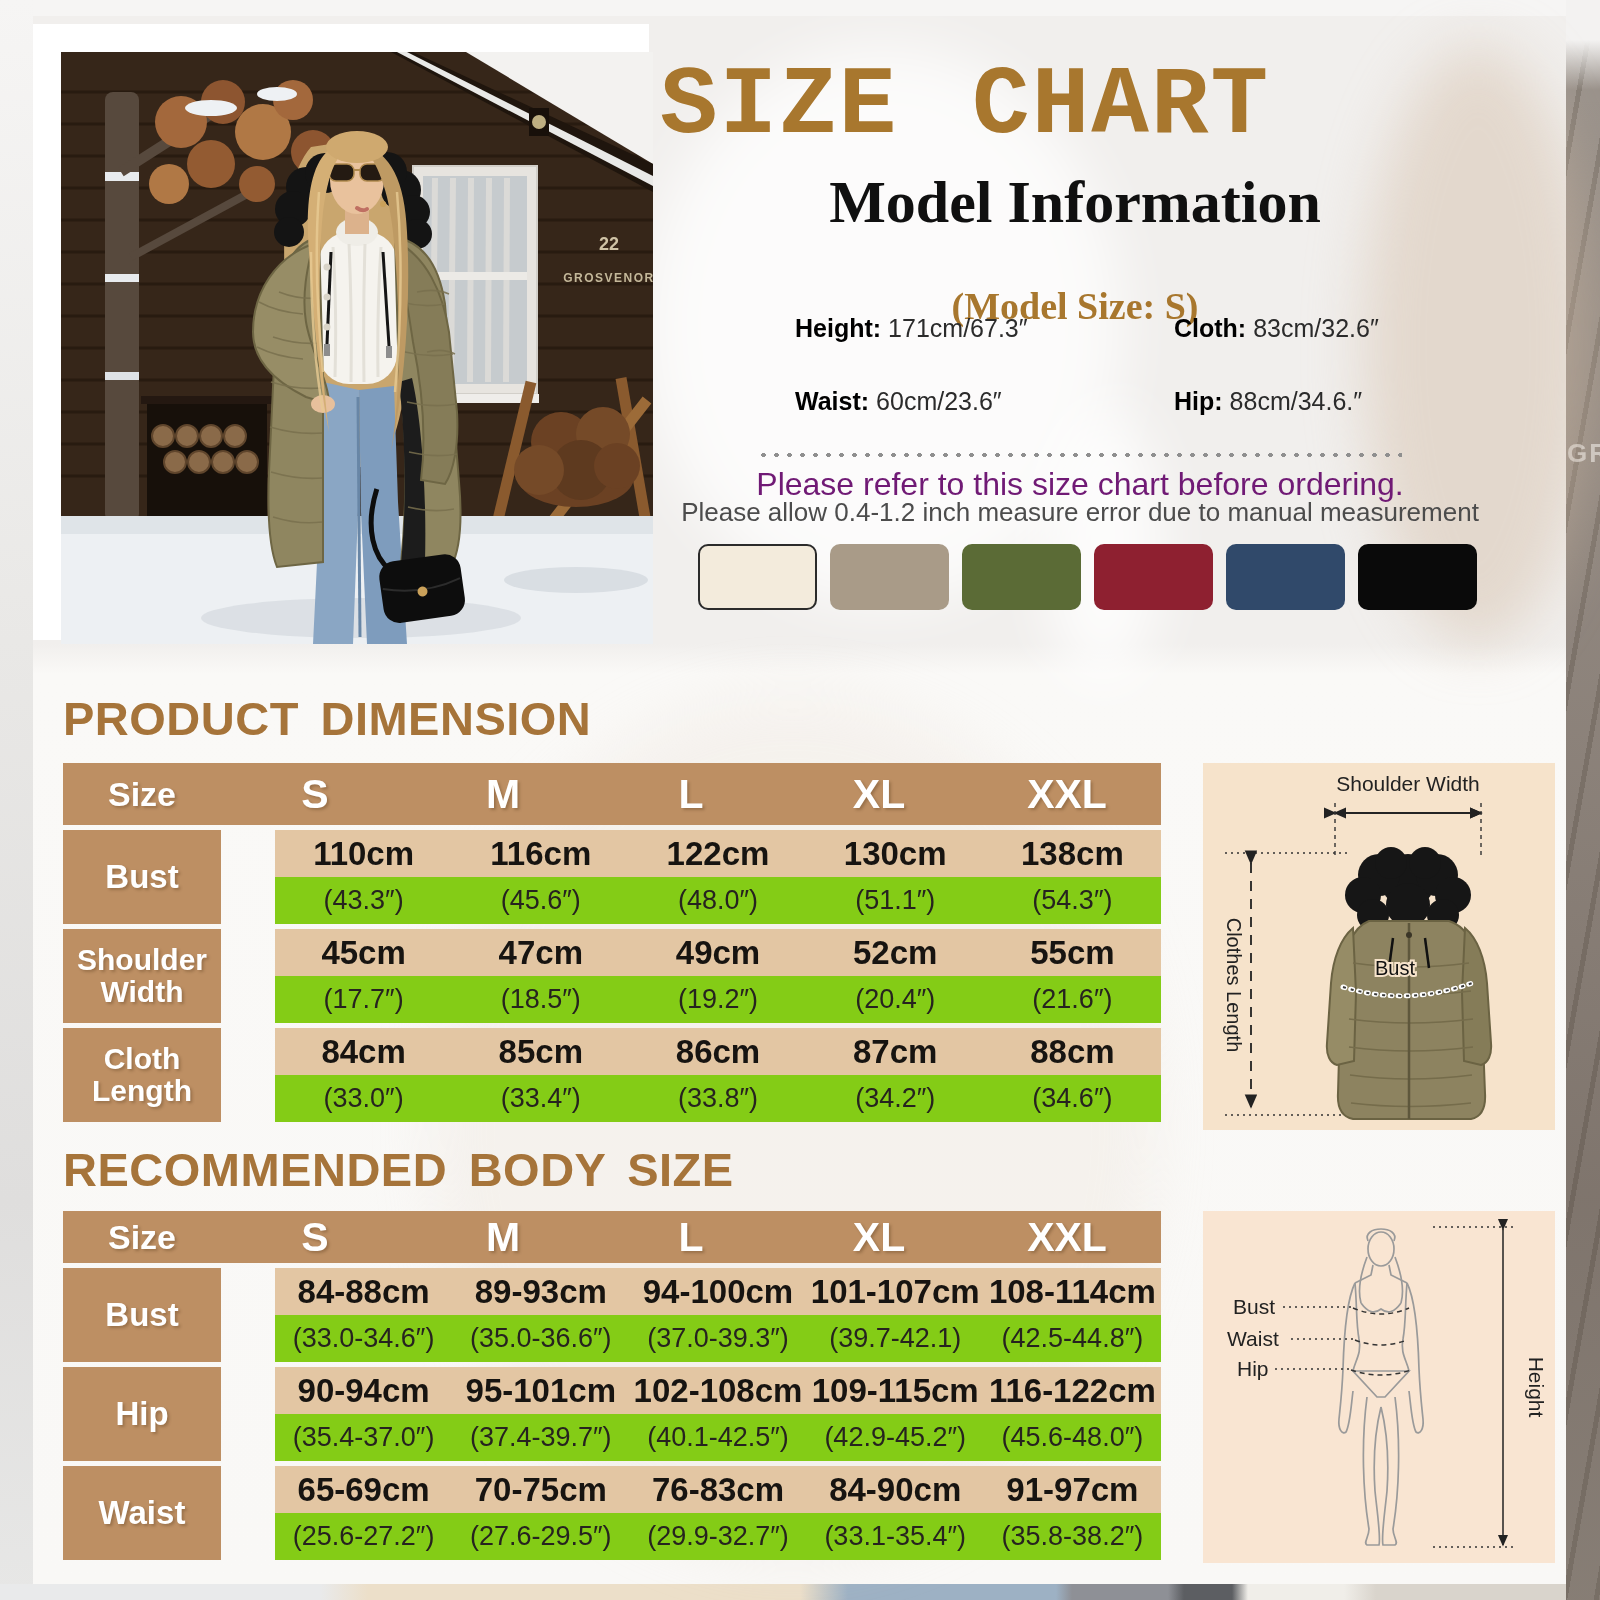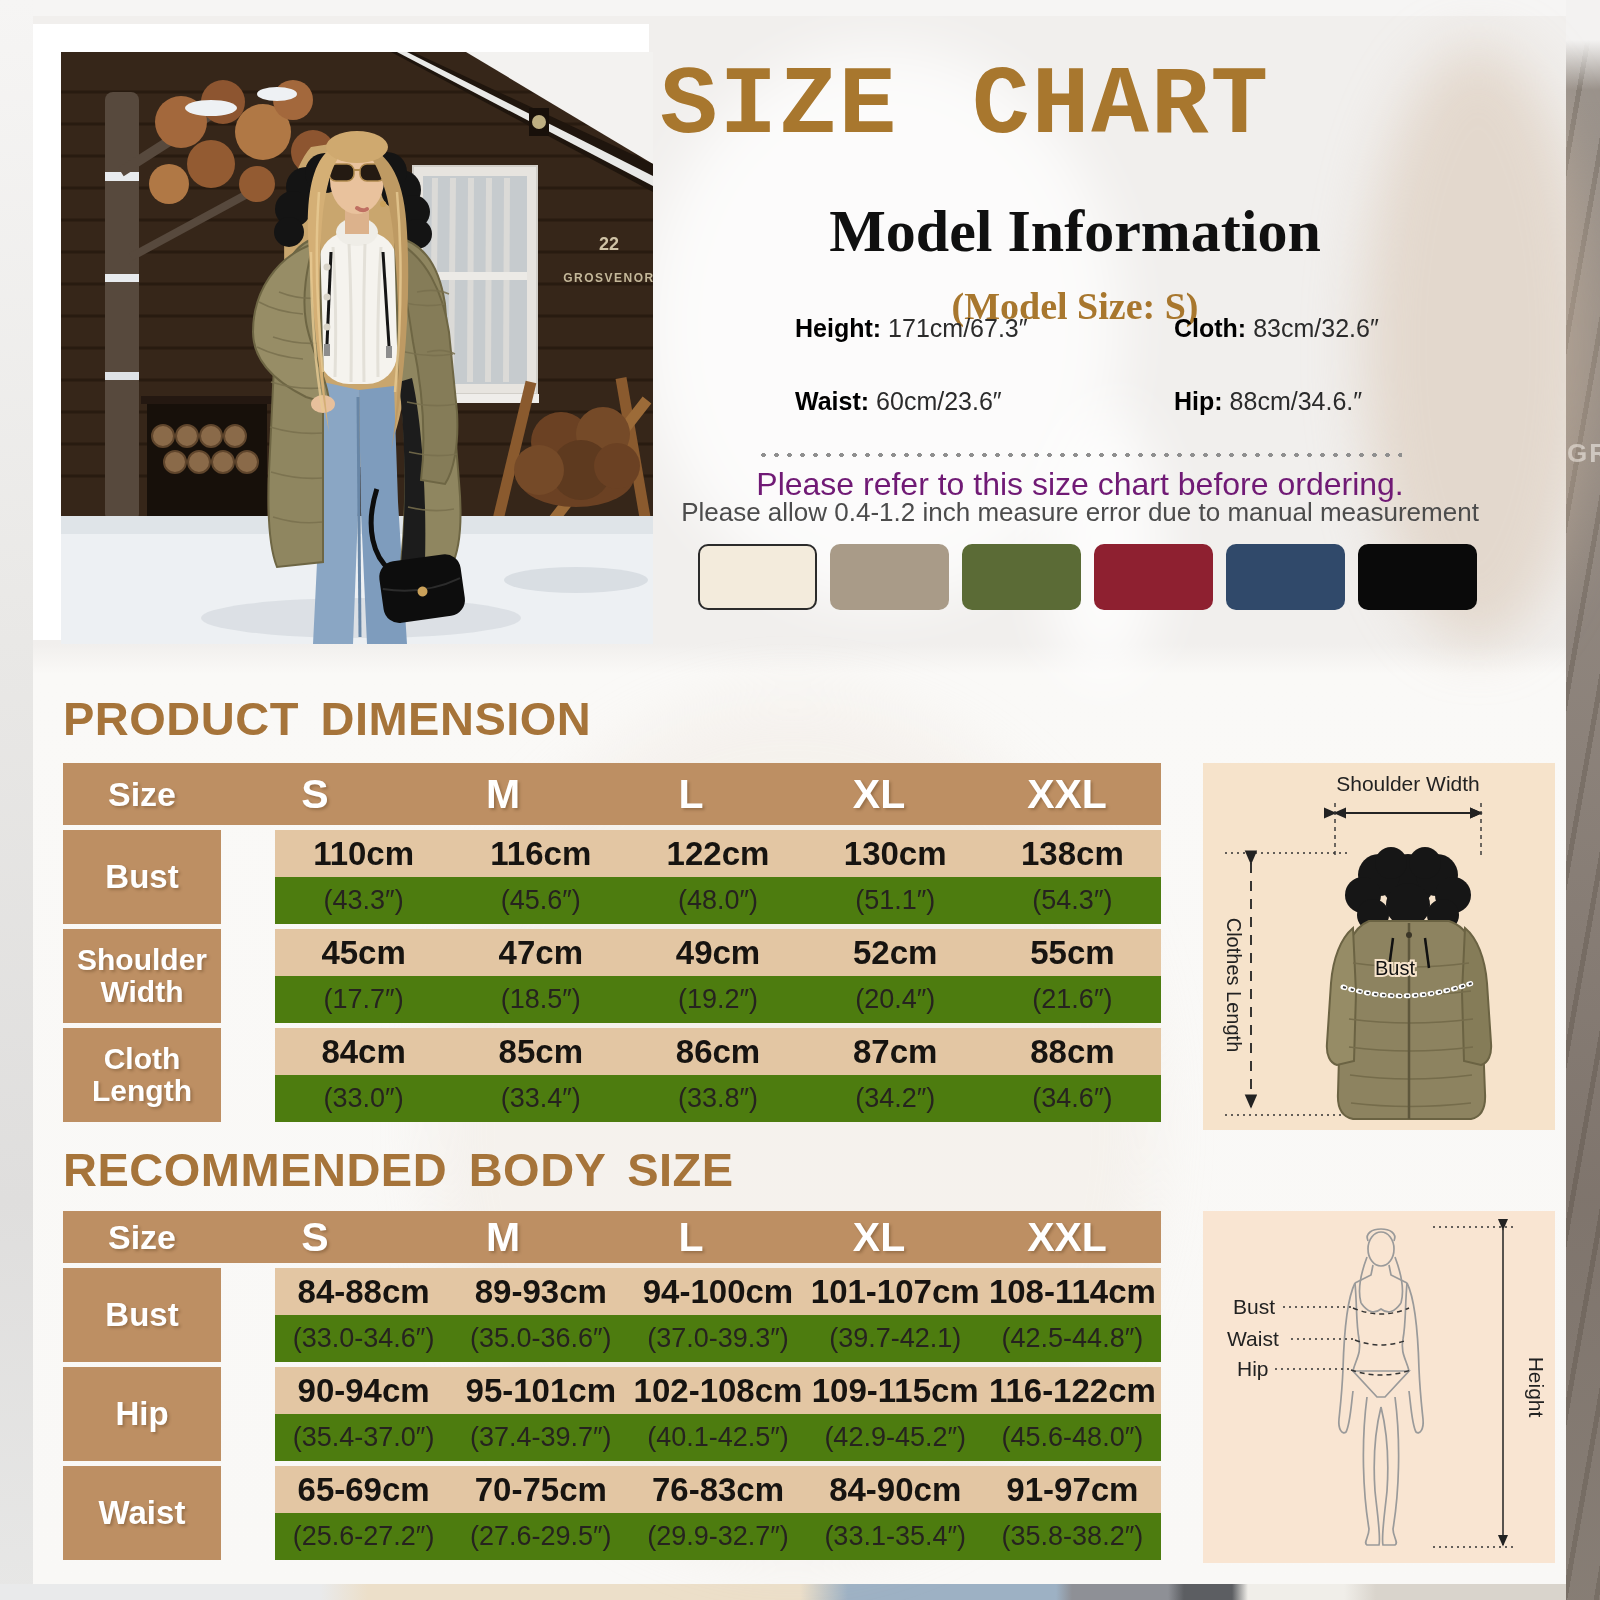--- a/index.html
+++ b/index.html
@@ -29,21 +29,21 @@
   .blob4{left:400px;top:680px;width:720px;height:860px;background:rgba(235,226,214,.30);}
   
   .photo-card{position:absolute;left:33px;top:24px;width:616px;height:616px;background:#fff;
     box-sizing:border-box;padding:28px;}
   .photo-card svg{display:block;}
   
   .size-chart-title{position:absolute;left:660px;top:52px;width:830px;text-align:left;
     font-family:Liberation Mono, monospace;font-weight:700;font-size:96px;
     color:#a8772e;letter-spacing:2px;word-spacing:14px;}
   .model-info{position:absolute;left:660px;top:168px;width:830px;text-align:center;
-    font-family:"Liberation Serif","DejaVu Serif",serif;font-weight:700;font-size:60px;color:#101010;margin-top:29px;}
+    font-family:"Liberation Serif","DejaVu Serif",serif;font-weight:700;font-size:60px;color:#101010;}
   .model-size{position:absolute;left:660px;top:248px;width:830px;text-align:center;
     font-family:"Liberation Serif","DejaVu Serif",serif;font-weight:700;font-size:38px;color:#a8772e;margin-top:36px;}
   .meas-grid{position:absolute;left:795px;top:314px;display:grid;
     grid-template-columns:335px 330px;row-gap:23px;font-size:25px;color:#2b2b2b;gap:44px;}
   .meas-grid b{color:#000;margin-right:7px;}
   .dots-divider{position:absolute;left:757px;top:452px;width:645px;height:6px;
     background-image:radial-gradient(circle 2.4px,#8f8f8f 2.1px,rgba(0,0,0,0) 2.5px);
     background-size:13px 6px;background-repeat:repeat-x;}
   .note1{position:absolute;left:660px;top:466px;width:840px;text-align:center;font-size:32px;color:#701a75;}
   .note2{position:absolute;left:660px;top:497px;width:840px;text-align:center;font-size:26px;color:#4c4c4c;}
@@ -62,21 +62,21 @@
   .t-head>div{text-align:center;color:#fff;font-weight:700;font-size:41px;
     text-shadow:2px 2px 3px rgba(60,35,10,.28);}
   .t-head>div:first-child{font-size:34px;}
   .grp{display:grid;grid-template-columns:158px 1fr;column-gap:6px;height:94px;margin-top:5px;}
   .grp .lbl{background:#bd8f63;color:#fff;font-weight:700;font-size:33px;line-height:1.08;
     display:flex;align-items:center;justify-content:center;text-align:center;padding:0 6px;
     text-shadow:2px 2px 3px rgba(60,35,10,.28);}
   .grp .lbl.small{font-size:30px;}
   .vals{display:grid;grid-template-rows:1fr 1fr;margin-left:48px;}
   .row-cm,.row-in{display:grid;grid-template-columns:repeat(5,1fr);align-items:center;}
-  .row-cm{background:#e3c6a3;} .row-in{background:#4d7c0f;}
+  .row-cm{background:#e3c6a3;} .row-in{background:#84cc16;}
   .row-cm div{font-weight:700;font-size:33px;color:#171411;text-align:center;}
   .row-in div{font-size:27px;color:#26231f;text-align:center;}
   
   .coat-panel{position:absolute;left:1203px;top:763px;width:352px;height:367px;background:#f6e3cb;}
   .body-panel{position:absolute;left:1203px;top:1211px;width:352px;height:352px;background:#f9e5d2;}
   .coat-panel svg,.body-panel svg{display:block;}
 </style>
 </head>
 <body>
 

